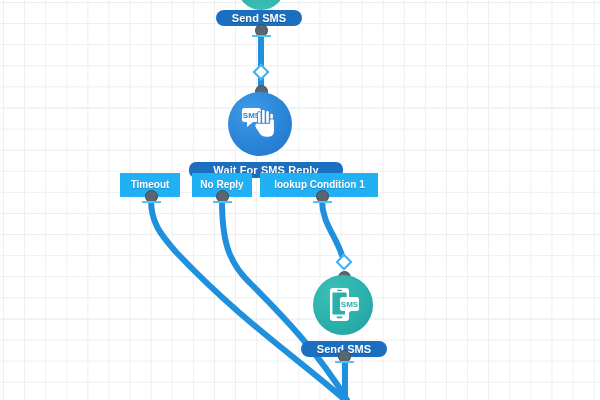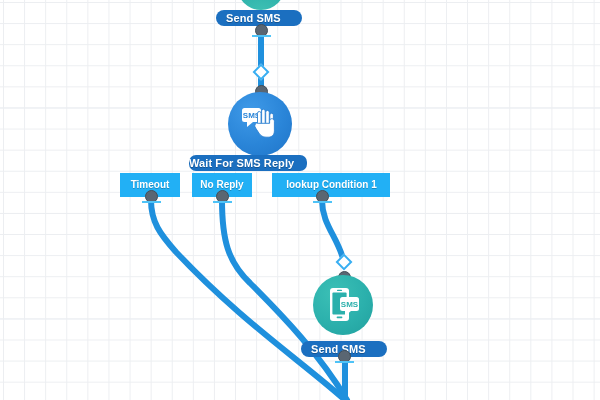--- a/index.html
+++ b/index.html
@@ -57,21 +57,21 @@
     position: absolute;
     background: #1b6fc0;
     color: #ffffff;
     font-weight: bold;
     font-size: 11px;
     line-height: 16px;
     height: 16px;
     padding: 0 12px;
     border-radius: 9px;
     white-space: nowrap;
-    text-align: left;
+    text-align: center;
     text-shadow: 0 1px 0 rgba(0,0,0,.25);
     letter-spacing: .1px;
   }
   
   .chip {
     position: absolute;
     background: #22b0f5;
     color: #ffffff;
     font-weight: bold;
     font-size: 10px;
@@ -155,35 +155,35 @@
         <path d="M17.6,20 c-2.1,1.0 -2.3,3.0 -1.0,5.0 l3.4,5.2
                  c1.6,2.5 4.0,4.0 7.0,4.0 l2.2,0
                  c4.0,0 6.2,-2.6 6.2,-6.4 l0,-9.2
                  c0,-1.9 -1.3,-2.9 -2.6,-2.9
                  c-1.3,0 -2.2,1.0 -2.2,2.6 l0,2.0
                  l-11.4,0 z"></path>
       </g>
     </svg>
   </div>
 
-  <div class="pill" style="left:189px; top:155px; width:118px; padding:0 0;border-radius:7px;">Wait For SMS Reply</div>
+  <div class="pill" style="left:189px; top:162px; width:118px; padding:0 18px;border-radius:7px;">Wait For SMS Reply</div>
 
   <div class="chip" style="left:120px; top:173px; width:46px;">
     <span>Timeout</span>
   </div>
   <div class="knob" style="left:145px; top:190px;"></div>
   <div class="tick" style="left:142px; top:201px;"></div>
 
   <div class="chip" style="left:192px; top:173px; width:46px;">
     <span>No Reply</span>
   </div>
   <div class="knob" style="left:216px; top:190px;"></div>
   <div class="tick" style="left:213px; top:201px;"></div>
 
-  <div class="chip" style="left:272px; top:173px; width:103px;padding-left:8px;">
+  <div class="chip" style="left:260px; top:173px; width:103px;padding-left:8px;">
     <span>lookup Condition 1</span>
   </div>
   <div class="knob" style="left:316px; top:190px;"></div>
   <div class="tick" style="left:313px; top:201px;"></div>
 
   <div class="diamond" style="left:338px; top:256px;"></div>
 
   <div class="knob" style="left:338px; top:271px;"></div>
 
   <div class="node teal" style="left:313px; top:275px; width:60px; height:60px;">

